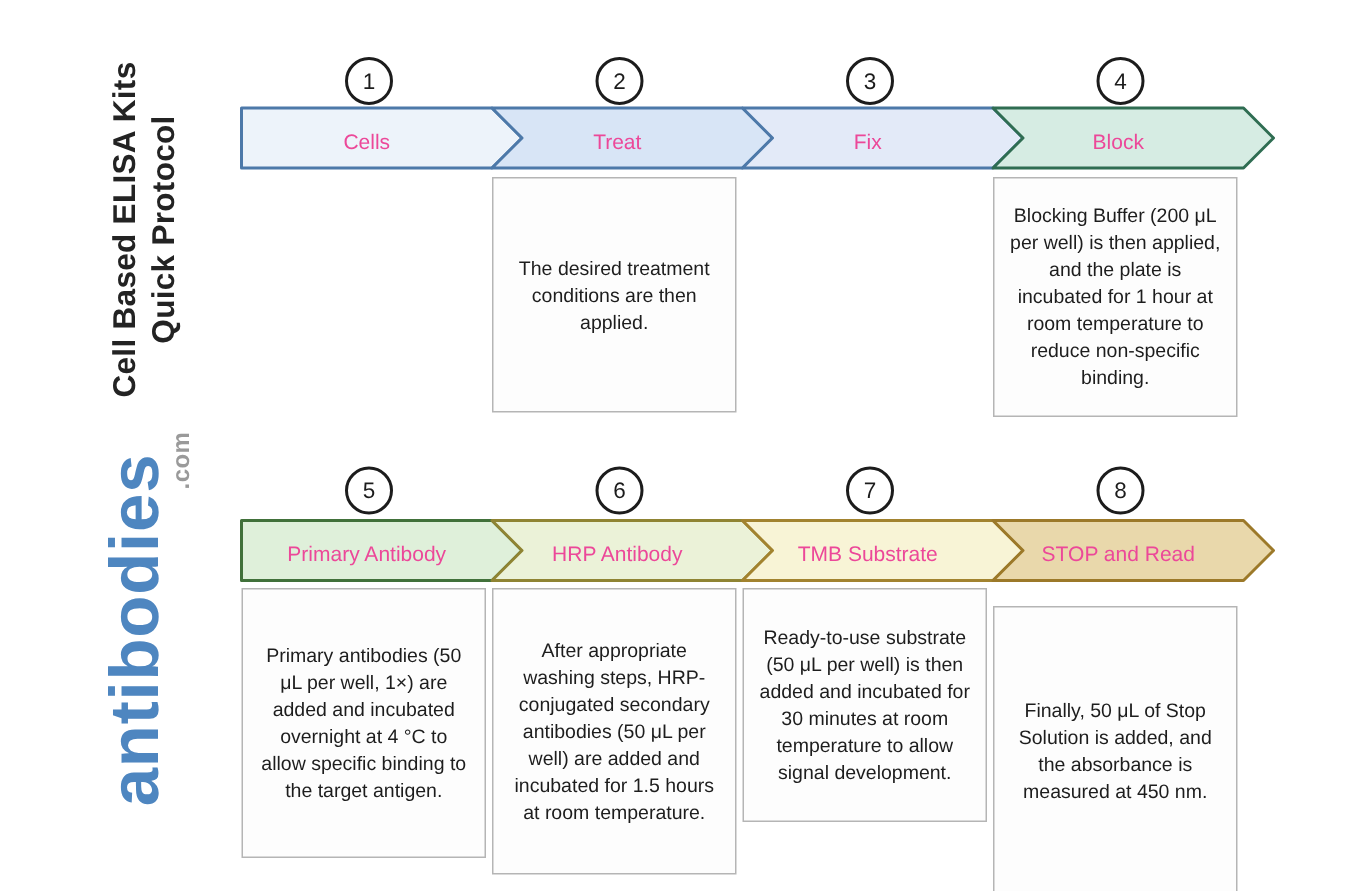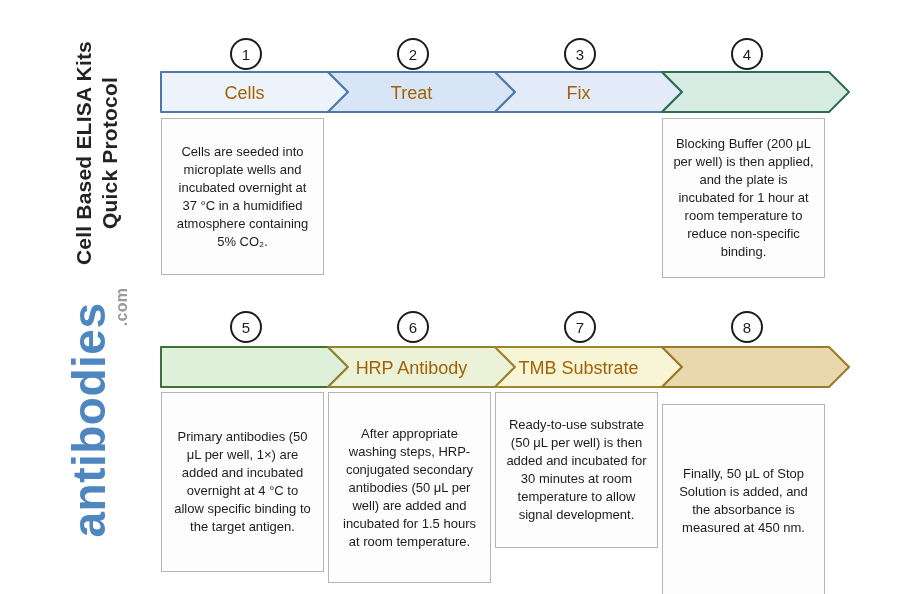--- a/index.html
+++ b/index.html
@@ -36,21 +36,21 @@
     font-size:15px;color:#1c1c1c;
   }
 
   
   .band{position:absolute;overflow:visible;}
   .band polygon{stroke-width:2;stroke-linejoin:round;}
 
   .hlabel{
     position:absolute;width:167px;height:43px;
     display:flex;align-items:center;justify-content:center;
-    font-size:18px;color:#a16207;
+    font-size:14px;color:#ec4899;
   }
 
   
   .dbox{
     position:absolute;width:163px;background:#fdfdfd;border:1.5px solid #b5b5b5;
     display:flex;align-items:center;justify-content:center;box-sizing:border-box;
     padding:8px 9px;
   }
   .dbox .dtext{
     font-size:13px;line-height:18px;color:#1d1d1d;text-align:center;width:100%;
@@ -75,41 +75,44 @@
 
   <svg class="band" style="left:159px;top:70px" width="700" height="44" viewBox="0 0 700 44">
     <polygon points="2,2 169,2 189,22 169,42 2,42" fill="#edf3fa" stroke="#4d79a9"></polygon>
     <polygon points="169,2 336,2 356,22 336,42 169,42 189,22" fill="#d8e5f6" stroke="#4d79a9"></polygon>
     <polygon points="336,2 503,2 523,22 503,42 336,42 356,22" fill="#e3eaf8" stroke="#4d79a9"></polygon>
     <polygon points="503,2 670,2 690,22 670,42 503,42 523,22" fill="#d6ece3" stroke="#2f6d52"></polygon>
   </svg>
   <div class="hlabel" style="left:161px;top:72px">Cells</div>
   <div class="hlabel" style="left:328px;top:72px">Treat</div>
   <div class="hlabel" style="left:495px;top:72px">Fix</div>
+  <div class="hlabel" style="left:662px;top:72px">Block</div>
 
-  <div class="dbox" style="left:161px;top:118px;height:157px">
-    <div class="dtext">Cells are seeded into microplate wells and incubated overnight at 37 °C in a humidified atmosphere containing 5% CO₂.</div>
+  <div class="dbox" style="left:328px;top:118px;height:157px">
+    <div class="dtext">The desired treatment conditions are then applied.</div>
   </div>
   <div class="dbox" style="left:662px;top:118px;height:160px">
     <div class="dtext">Blocking Buffer (200 μL per well) is then applied, and the plate is incubated for 1 hour at room temperature to reduce non-specific binding.</div>
   </div>
 
   <div class="circle" style="left:230px;top:311px">5</div>
   <div class="circle" style="left:397px;top:311px">6</div>
   <div class="circle" style="left:564px;top:311px">7</div>
   <div class="circle" style="left:731px;top:311px">8</div>
 
   <svg class="band" style="left:159px;top:345px" width="700" height="44" viewBox="0 0 700 44">
     <polygon points="2,2 169,2 189,22 169,42 2,42" fill="#dff0da" stroke="#41713a"></polygon>
     <polygon points="169,2 336,2 356,22 336,42 169,42 189,22" fill="#ebf2d8" stroke="#8f8433"></polygon>
     <polygon points="336,2 503,2 523,22 503,42 336,42 356,22" fill="#f8f4d6" stroke="#a2832f"></polygon>
     <polygon points="503,2 670,2 690,22 670,42 503,42 523,22" fill="#e9d8ab" stroke="#9c7929"></polygon>
   </svg>
+  <div class="hlabel" style="left:161px;top:347px">Primary Antibody</div>
   <div class="hlabel" style="left:495px;top:347px">TMB Substrate</div>
   <div class="hlabel" style="left:328px;top:347px">HRP Antibody</div>
+  <div class="hlabel" style="left:662px;top:347px">STOP and Read</div>
 
   <div class="dbox" style="left:161px;top:392px;height:180px">
     <div class="dtext">Primary antibodies (50 μL per well, 1×) are added and incubated overnight at 4 °C to allow specific binding to the target antigen.</div>
   </div>
   <div class="dbox" style="left:328px;top:392px;height:191px">
     <div class="dtext">After appropriate washing steps, HRP-conjugated secondary antibodies (50 μL per well) are added and incubated for 1.5 hours at room temperature.</div>
   </div>
   <div class="dbox" style="left:495px;top:392px;height:156px">
     <div class="dtext">Ready-to-use substrate (50 μL per well) is then added and incubated for 30 minutes at room temperature to allow signal development.</div>
   </div>

